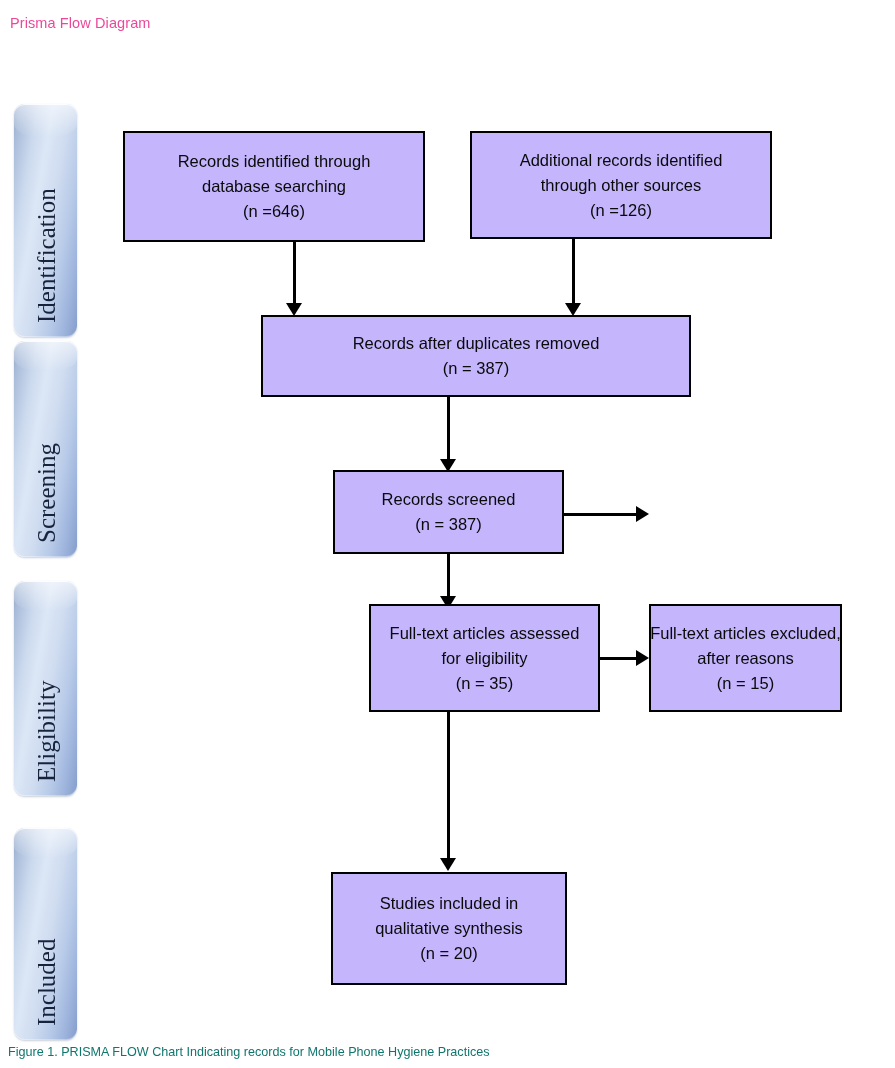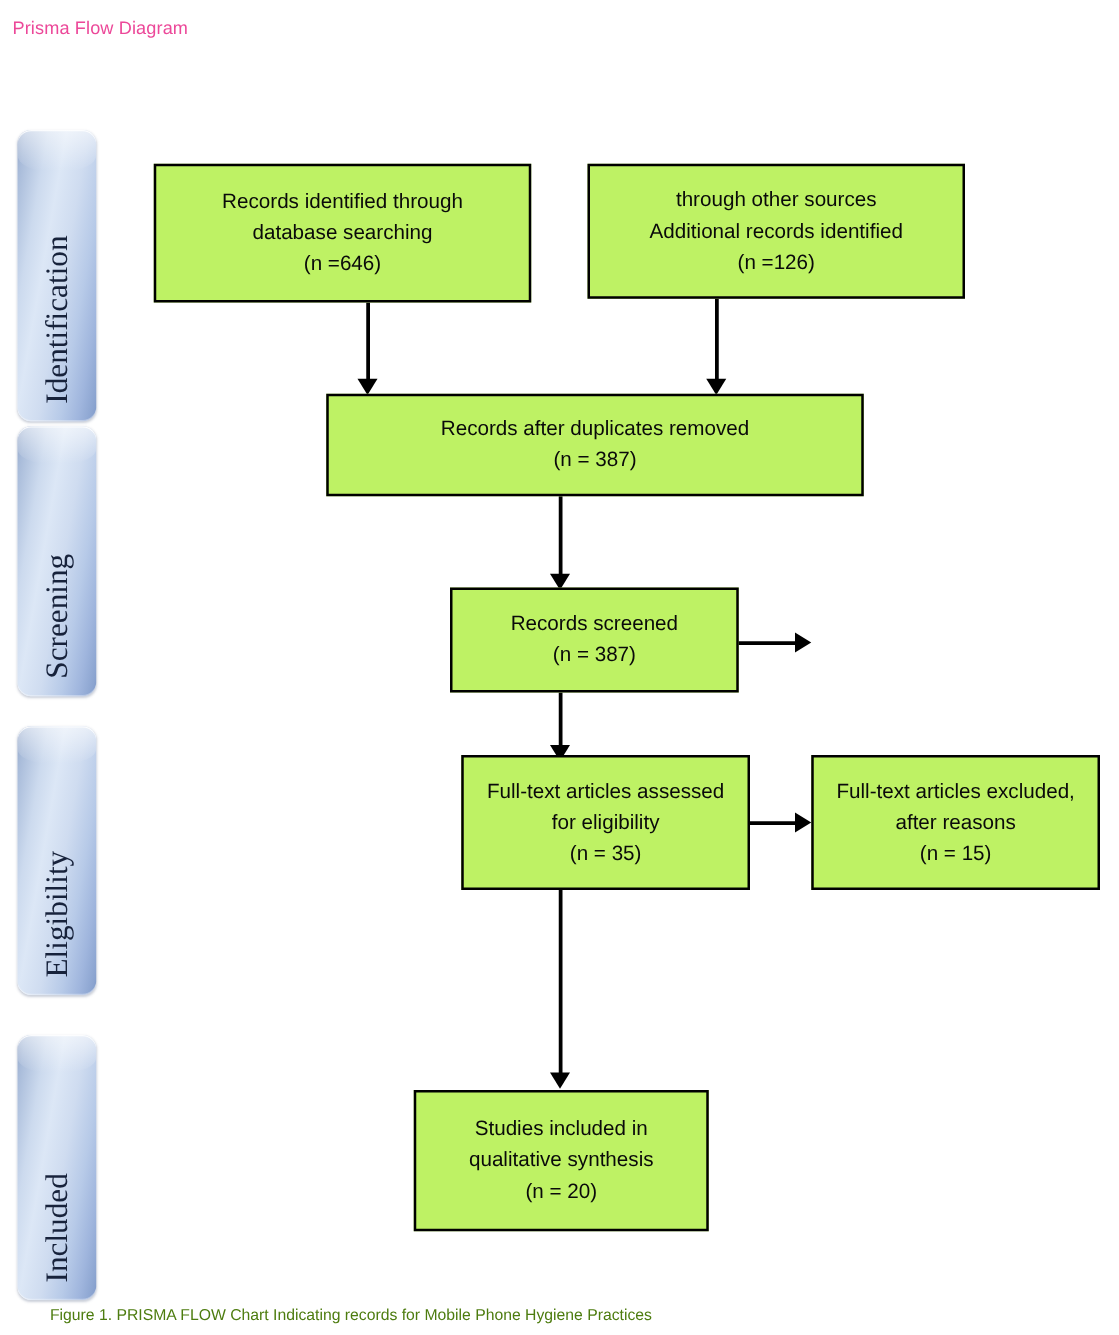--- a/index.html
+++ b/index.html
@@ -32,23 +32,22 @@
     white-space: nowrap;
   }
 
   
   .figure-caption {
     position: absolute;
     left: 8px;
     top: 1044px;
     font-size: 12.6px;
     line-height: 16px;
-    color: #4d7c0f;
-    white-space: nowrap;
-    margin-left: 32px;
+    color: #0f766e;
+    white-space: nowrap;
   }
 
   
   .stage-bar {
     position: absolute;
     border-radius: 11px;
     background:
       linear-gradient(100deg,
         #93a7c9 0%,
         #a9bcda 7%,
@@ -85,21 +84,21 @@
     font-size: 25px;
     line-height: 1;
     color: #17223b;
   }
 
   
   .flow-box {
     position: absolute;
     box-sizing: border-box;
     border: 2.3px solid #000000;
-    background: #bef264;
+    background: #c4b5fd;
     display: flex;
     flex-direction: column;
     align-items: center;
     justify-content: center;
     text-align: center;
     font-family: "Liberation Sans", sans-serif;
     font-size: 16.5px;
     line-height: 25px;
     color: #0a0a0a;
     padding: 2px 6px;
@@ -181,43 +180,43 @@
   <div class="vline" style="left:447px; top:712px; height:154px;"></div>
   <div class="arrow-down" style="left:440px; top:858px;"></div>
 
   <div class="flow-box" style="left:123px; top:131px; width:302px; height:111px;">
     <span class="line">Records identified through</span>
     <span class="line">database searching</span>
     <span class="line">(n =646)</span>
   </div>
 
   <div class="flow-box" style="left:470px; top:131px; width:302px; height:108px;">
+    <span class="line">Additional records identified</span>
     <span class="line">through other sources</span>
-    <span class="line">Additional records identified</span>
     <span class="line">(n =126)</span>
   </div>
 
   <div class="flow-box" style="left:261px; top:315px; width:430px; height:82px;">
     <span class="line">Records after duplicates removed</span>
     <span class="line">(n = 387)</span>
   </div>
 
-  <div class="flow-box" style="left:333px; top:470px; width:231px; height:84px;margin-left:27px;">
+  <div class="flow-box" style="left:333px; top:470px; width:231px; height:84px;">
     <span class="line">Records screened</span>
     <span class="line">(n = 387)</span>
   </div>
 
 
   <div class="flow-box" style="left:333px; top:604px; width:231px; height:108px;margin-left:36px;">
     <span class="line">Full-text articles assessed</span>
     <span class="line">for eligibility</span>
     <span class="line">(n = 35)</span>
   </div>
 
-  <div class="flow-box" style="left:649px; top:604px; width:231px; height:108px;">
+  <div class="flow-box" style="left:649px; top:604px; width:193px; height:108px;">
     <span class="line">Full-text articles excluded,</span>
     <span class="line">after reasons</span>
     <span class="line">(n = 15)</span>
   </div>
 
   <div class="flow-box" style="left:331px; top:872px; width:236px; height:113px;">
     <span class="line">Studies included in</span>
     <span class="line">qualitative synthesis</span>
     <span class="line">(n = 20)</span>
   </div>

